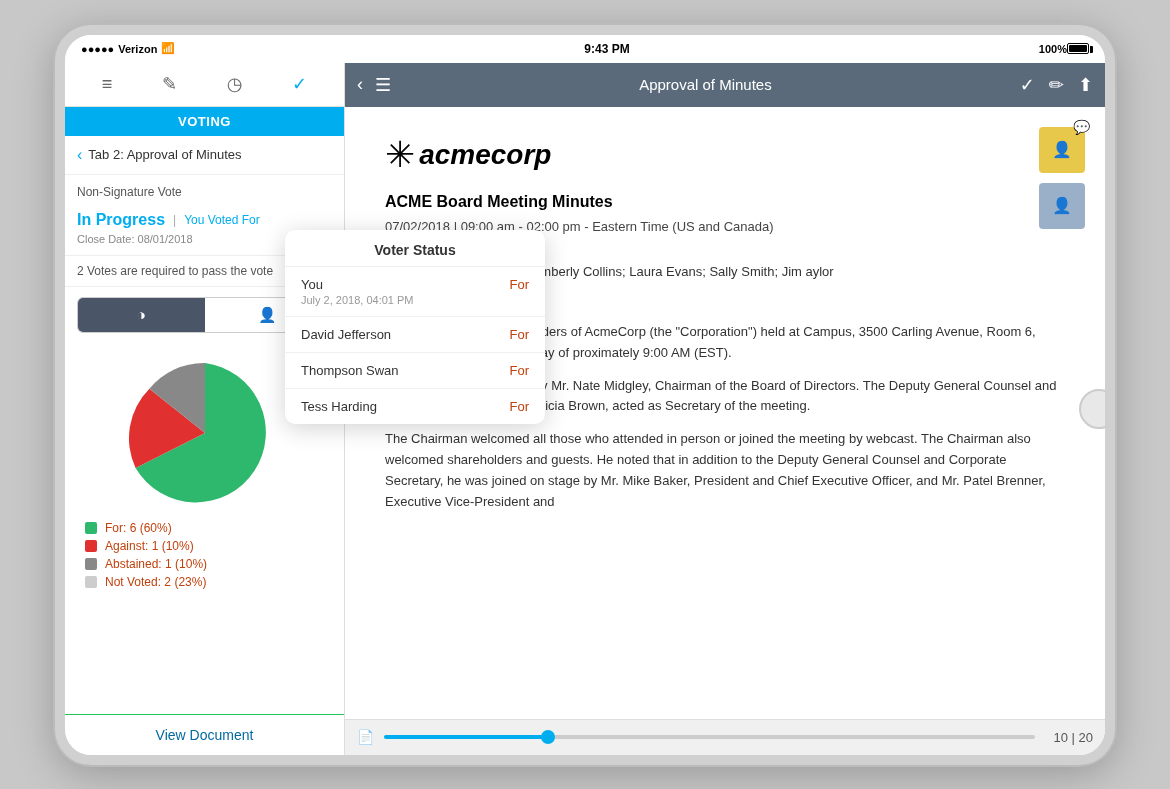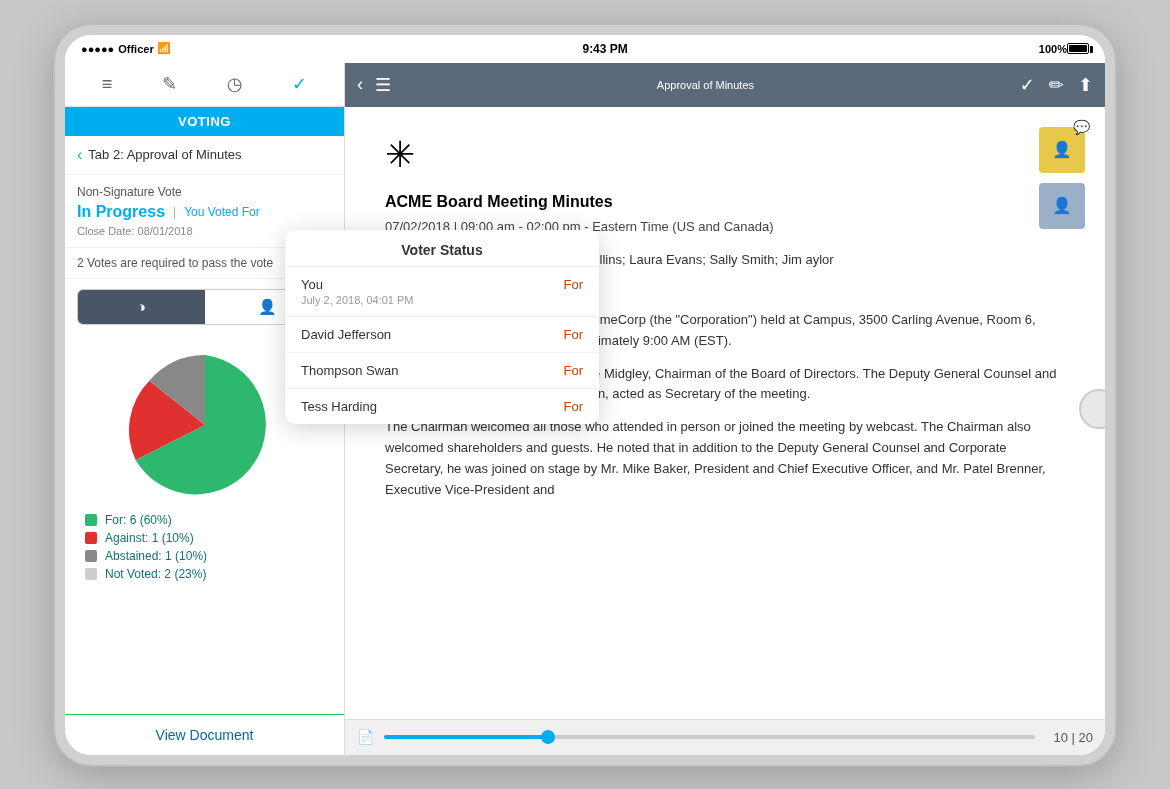--- a/index.html
+++ b/index.html
@@ -106,21 +106,21 @@
       font-size: 16px;
       margin-right: 6px;
     }
     .vote-info {
       padding: 10px 12px;
       border-bottom: 1px solid #eee;
     }
     .vote-type {
       font-size: 12px;
       color: #555;
-      margin-bottom: 4px;
+      margin-bottom: 12px;
     }
     .vote-status-row {
       display: flex;
       align-items: center;
       gap: 8px;
       margin-bottom: 4px;
     }
     .in-progress-badge {
       color: #00aeef;
       font-size: 16px;
@@ -182,21 +182,21 @@
     .legend-area {
       padding: 8px 20px;
       width: 100%;
     }
     .legend-item {
       display: flex;
       align-items: center;
       gap: 8px;
       margin-bottom: 4px;
       font-size: 12px;
-      color: #0f766e;
+      color: #c2410c;
     }
     .legend-dot {
       width: 12px; height: 12px; border-radius: 2px; flex-shrink: 0;
     }
     .view-doc-btn {
       padding: 12px;
       text-align: center;
       color: #0369a1;
       font-size: 14px;
       cursor: pointer;
@@ -213,21 +213,21 @@
     .doc-toolbar {
       height: 44px;
       background: #5a6a7a;
       display: flex;
       align-items: center;
       padding: 0 12px;
       gap: 12px;
       flex-shrink: 0;
     }
     .doc-toolbar-left { display: flex; align-items: center; gap: 12px; }
-    .doc-toolbar-title { flex: 1; text-align: center; color: #fff; font-size: 11px; font-weight: 500; }
+    .doc-toolbar-title { flex: 1; text-align: center; color: #fff; font-size: 15px; font-weight: 500; }
     .doc-toolbar-right { display: flex; align-items: center; gap: 14px; }
     .doc-toolbar-icon { color: #fff; font-size: 18px; cursor: pointer; }
     .doc-content {
       flex: 1;
       overflow: hidden;
       background: #fff;
       padding: 30px 40px;
       position: relative;
     }
     .acme-logo {
@@ -249,21 +249,21 @@
     }
     .doc-title {
       font-size: 16px;
       font-weight: 700;
       color: #000;
       margin-bottom: 8px;
     }
     .doc-date {
       font-size: 13px;
       color: #444;
-      margin-bottom: 16px;
+      margin-bottom: 28px;
     }
     .doc-attendees {
       font-size: 13px;
       color: #333;
       margin-bottom: 16px;
       line-height: 1.5;
     }
     .doc-section-title {
       font-size: 15px;
       font-weight: 700;
@@ -350,21 +350,21 @@
       height: 40px;
       border-radius: 50%;
       background: #e8e8e8;
       border: 2px solid #ccc;
     }
     
     .voter-popup {
       position: absolute;
       top: 195px;
       left: 220px;
-      width: 314px;
+      width: 260px;
       background: #fff;
       border-radius: 10px;
       box-shadow: 0 4px 24px rgba(0,0,0,0.18);
       z-index: 100;
       overflow: hidden;
     }
     .voter-popup-title {
       text-align: center;
       padding: 12px 16px 8px;
       font-size: 14px;
@@ -385,21 +385,21 @@
     .voter-vote { font-size: 13px; color: #c2410c; font-weight: 500; }
   </style>
 </head>
 <body>
 
 <div class="ipad-frame">
 
   <div class="status-bar">
     <div class="left">
       <span>●●●●●</span>
-      <span>Officer</span>
+      <span>Verizon</span>
       <span>📶</span>
     </div>
     <div class="center">9:43 PM</div>
     <div class="right">
       <span>100%</span>
       <div class="battery-icon">
           <div class="battery-fill"></div>
         </div>
     </div>
   </div>
@@ -498,20 +498,21 @@
 
         <div class="annotation-sticky">
           <span>👤</span>
         </div>
         <div class="annotation-person">
           <span>👤</span>
         </div>
 
         <div class="acme-logo">
           <span class="logo-star">✳</span>
+          <span class="logo-text">acmecorp</span>
         </div>
 
         <div class="doc-title">ACME Board Meeting Minutes</div>
         <div class="doc-date">07/02/2018 | 09:00 am - 02:00 pm - Eastern Time (US and Canada)</div>
         <div class="doc-attendees">h Adams; Ronald Baker; Kimberly Collins; Laura Evans; Sally Smith; Jim
 aylor</div>
         <div class="doc-section-title">ngs</div>
         <div class="doc-para">annual meeting of shareholders of AcmeCorp (the "Corporation") held at
 Campus, 3500 Carling Avenue, Room 6, New York, NY on the 2nd day of
 proximately 9:00 AM (EST).</div>

